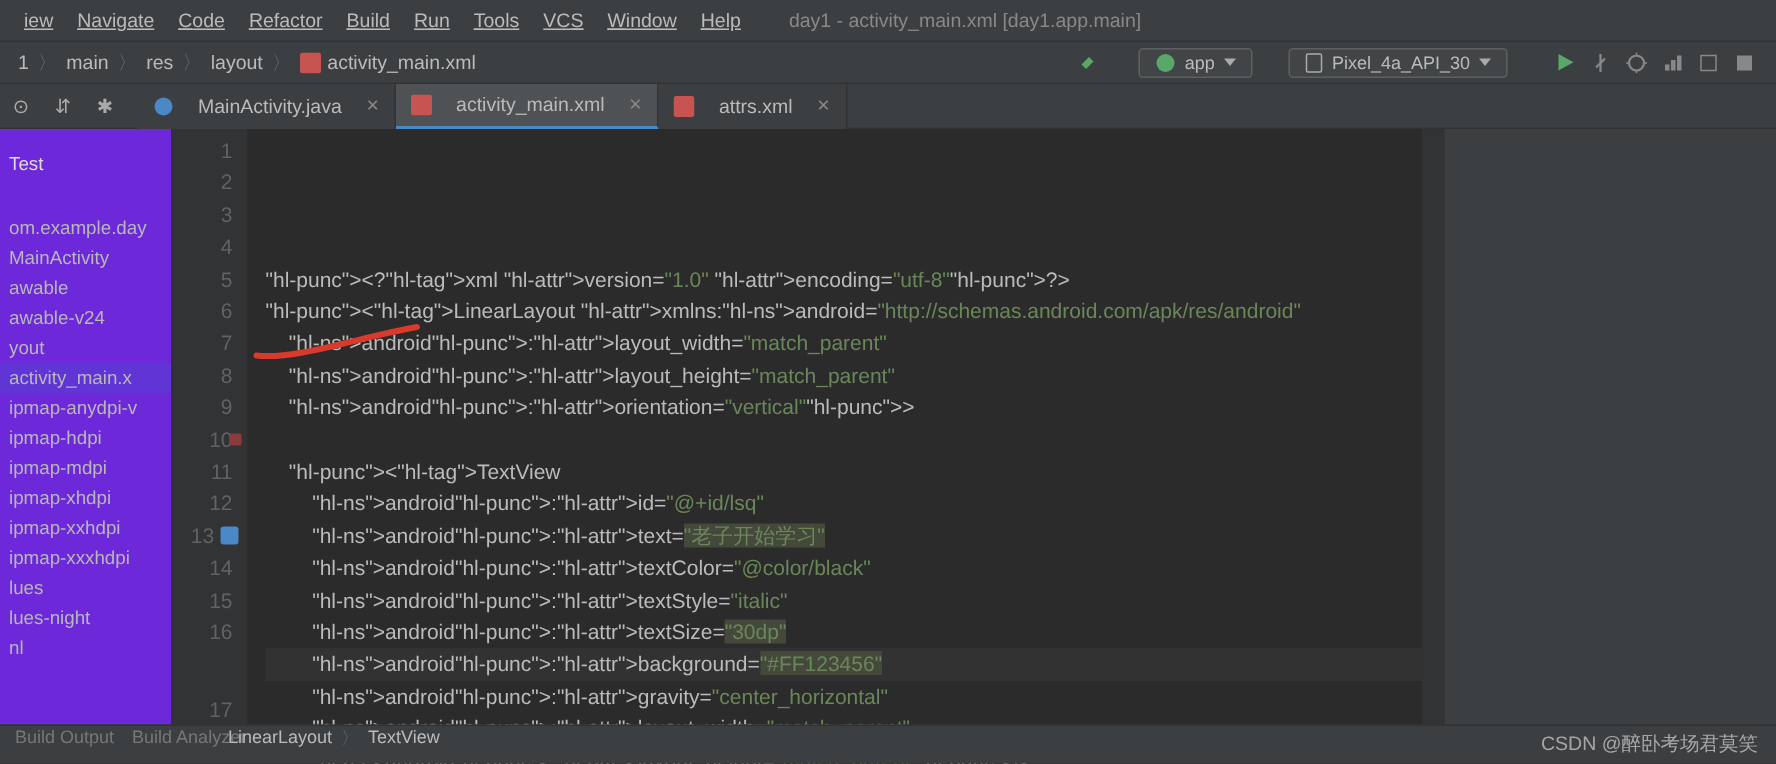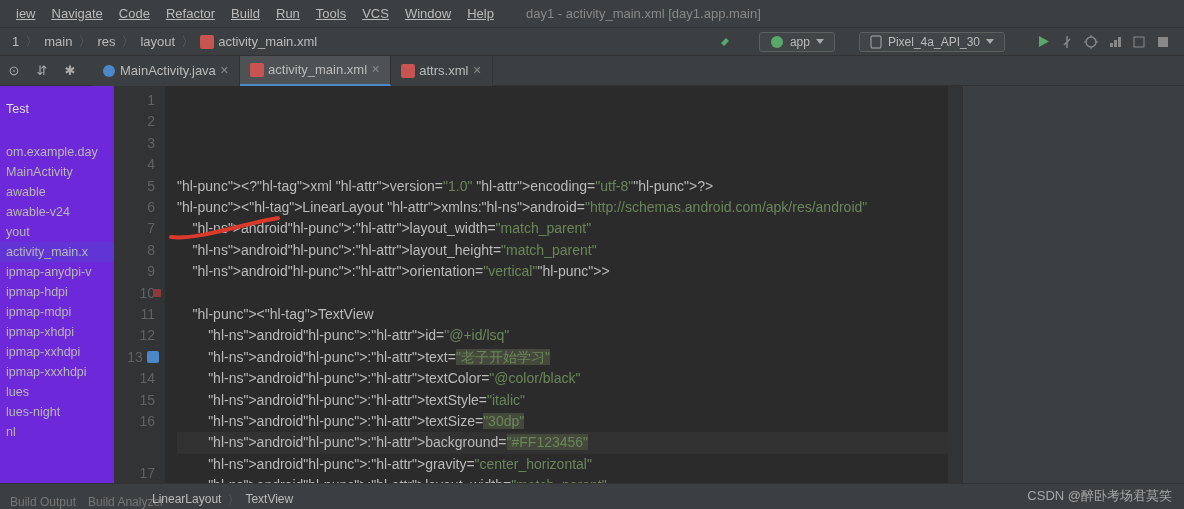--- a/index.html
+++ b/index.html
@@ -11,41 +11,41 @@
 .navbar { height:28px; display:flex; align-items:center; background:#3c3f41; border-bottom:1px solid #323232; padding:0 6px; }
 .navbar .crumb { padding:0 6px; color:#bbbbbb; cursor:pointer; display:flex; align-items:center; }
 .navbar .sep { color:#666; font-size:13px; }
 .navbar .file-icon { width:14px; height:14px; margin-right:4px; }
 .navbar-right { margin-left:auto; display:flex; align-items:center; gap:24px; }
 .run-config { background:#414547; border:1px solid #5e6060; border-radius:3px; padding:2px 10px; display:flex; align-items:center; gap:6px; color:#bbb; font-size:12px; }
 .run-config .andro-icon { width:14px; height:14px; }
 .topstrip { height:30px; display:flex; align-items:center; background:#3c3f41; border-bottom:1px solid #323232; }
 .topstrip .toolbtn { width:28px; height:26px; display:flex; align-items:center; justify-content:center; color:#aaa; cursor:pointer; }
 .tabs { display:flex; height:30px; margin-left:8px; }
-.tab { display:flex; align-items:center; padding:0 10px; gap:4px; background:#3c3f41; border-right:1px solid #323232; color:#bbb; cursor:pointer; position:relative; }
+.tab { display:flex; align-items:center; padding:0 10px; gap:16px; background:#3c3f41; border-right:1px solid #323232; color:#bbb; cursor:pointer; position:relative; }
 .tab.active { background:#4e5254; border-bottom:2px solid #4a88c7; }
 .tab .close { color:#888; font-size:11px; }
 .main { display:flex; height:calc(100% - 28px - 28px - 30px - 26px); }
 .project { width:115px; background:#6d28d9; border-right:1px solid #323232; overflow:hidden; font-size:12.5px; }
 .project .node { padding:3px 6px; white-space:nowrap; color:#b8b8b8; cursor:pointer; }
 .project .node.sel { background:#2f65ca33; }
 .project .structure-hd { padding:6px; color:#ddd; font-weight:500; }
 .editor { flex:1; display:flex; background:#2b2b2b; font-family:"JetBrains Mono","Consolas",monospace; font-size:14px; position:relative; }
 .gutter { width:50px; text-align:right; padding:4px 10px 4px 0; color:#606366; background:#313335; user-select:none; line-height:21.4px; }
 .gutter .bp { display:inline-block; width:8px; height:8px; background:#8a3c3c; border-radius:1px; position:absolute; left:38px; }
 .gutter .cursor-line-mark { position:absolute; left:32px; width:12px; height:12px; background:#4a88c7; border-radius:2px; }
 .code { flex:1; padding:4px 0 4px 12px; line-height:21.4px; white-space:pre; position:relative; }
 .code .ln { height:21.4px; }
 .code .ln.current { background:#323232; }
 .hl-str { color:#6a8759; }
 .hl-strbg { background:#45493b; }
 .red-annot { position:absolute; pointer-events:none; }
 .rightgutter { width:14px; background:#313335; border-left:1px solid #323232; }
 .sidepanel { width:222px; background:#3c3f41; border-left:1px solid #323232; }
-.bottom { position:absolute; bottom:0; left:0; right:0; height:26px; background:#3c3f41; border-top:1px solid #323232; display:flex; align-items:flex-end; padding:0 10px; font-size:12px; color:#999; }
+.bottom { position:absolute; bottom:0; left:0; right:0; height:26px; background:#3c3f41; border-top:1px solid #323232; display:flex; align-items:flex-start; padding:0 10px; font-size:12px; color:#999; }
 .bottom .bc { color:#bbb; padding:0 6px; }
 .bottom .sep2 { color:#666; }
 .watermark { position:absolute; right:12px; bottom:4px; color:#c8c8c8; font-size:13px; opacity:.75; pointer-events:none; }
 .toolbar-icons { display:flex; align-items:center; gap:10px; padding:0 8px; }
 .toolbar-icons svg { cursor:pointer; }
 .caret-dn { width:0; height:0; border-left:4px solid transparent; border-right:4px solid transparent; border-top:5px solid #aaa; display:inline-block; }
 svg.xml-icon rect{fill:#c75450;}
 </style>
 </head>
 <body>

